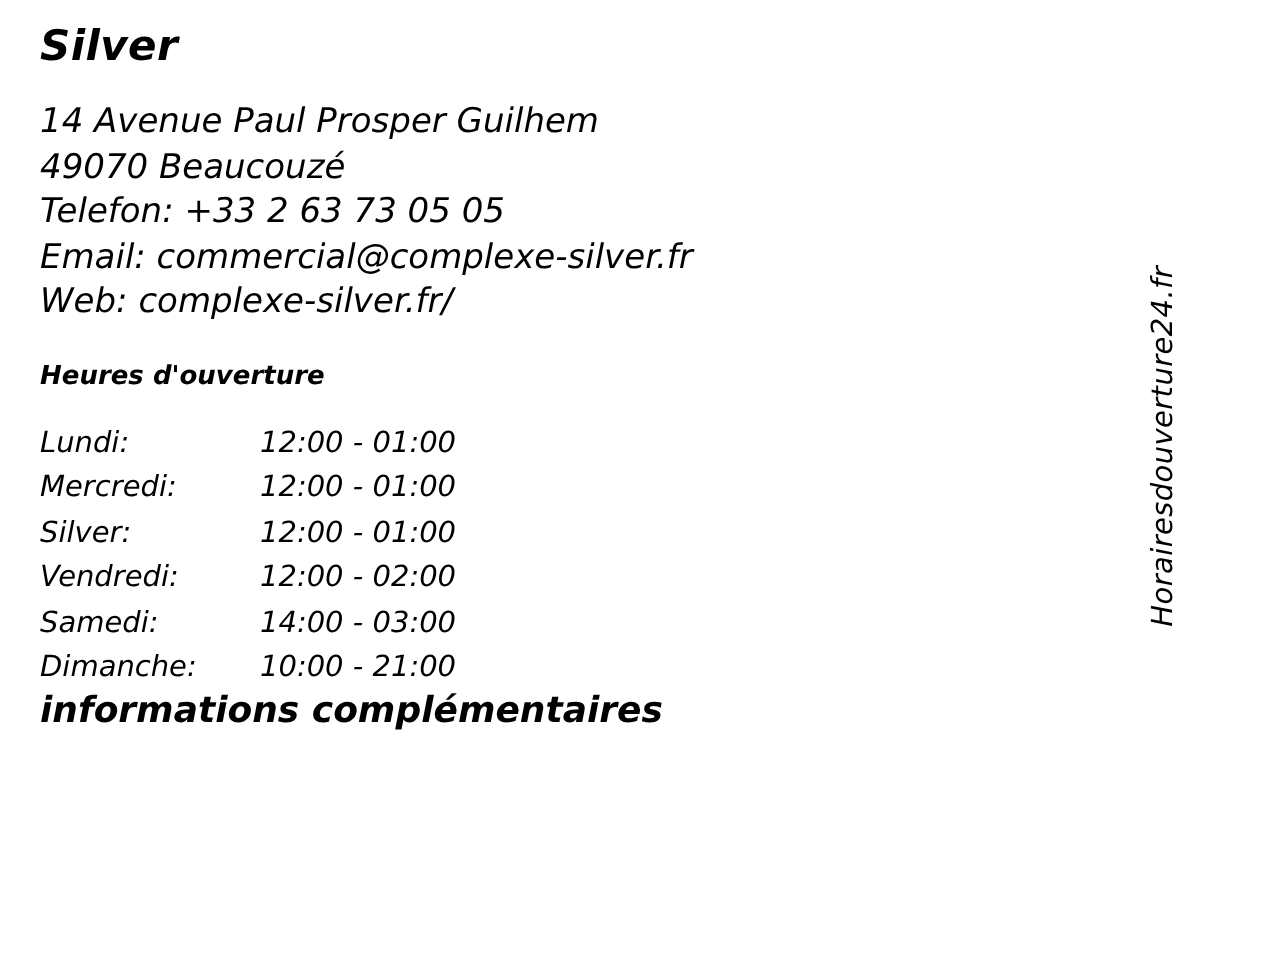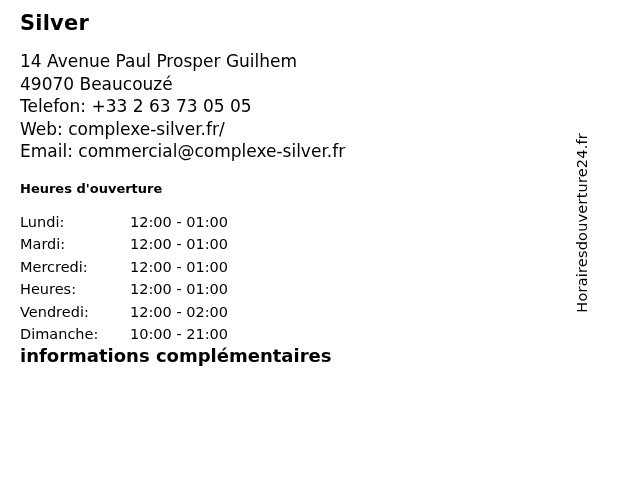--- a/index.html
+++ b/index.html
@@ -14,20 +14,21 @@
     color: #000000;
     overflow: hidden;
     position: relative;
   }
   .page {
     position: absolute;
     left: 0;
     top: 0;
     width: 596px;
     height: 480px;
+    font-style: italic;
   }
   .content {
     position: absolute;
     left: 20px;
     top: 10px;
     width: 580px;
   }
   .biz-title {
     font-size: 21px;
     font-weight: bold;
@@ -96,47 +97,47 @@
 <div class="page">
 
   <div class="content">
 
     <h1 class="biz-title">Silver</h1>
 
     <div class="address-block">
       <div class="address-line">14 Avenue Paul Prosper Guilhem</div>
       <div class="address-line">49070 Beaucouzé</div>
       <div class="address-line">Telefon: +33 2 63 73 05 05</div>
+      <div class="address-line">Email: commercial@complexe-silver.fr</div>
       <div class="address-line">Web: complexe-silver.fr/</div>
-      <div class="address-line">Email: commercial@complexe-silver.fr</div>
     </div>
 
     <h2 class="section-title">Heures d'ouverture</h2>
 
     <table class="hours-table">
       <tbody>
         <tr>
           <td class="hours-day">Lundi:</td>
           <td class="hours-time">12:00 - 01:00</td>
         </tr>
         <tr>
-          <td class="hours-day">Mardi:</td>
-          <td class="hours-time">12:00 - 01:00</td>
-        </tr>
-        <tr>
           <td class="hours-day">Mercredi:</td>
           <td class="hours-time">12:00 - 01:00</td>
         </tr>
         <tr>
-          <td class="hours-day">Heures:</td>
+          <td class="hours-day">Silver:</td>
           <td class="hours-time">12:00 - 01:00</td>
         </tr>
         <tr>
           <td class="hours-day">Vendredi:</td>
           <td class="hours-time">12:00 - 02:00</td>
+        </tr>
+        <tr>
+          <td class="hours-day">Samedi:</td>
+          <td class="hours-time">14:00 - 03:00</td>
         </tr>
         <tr>
           <td class="hours-day">Dimanche:</td>
           <td class="hours-time">10:00 - 21:00</td>
         </tr>
       </tbody>
     </table>
 
     <h2 class="info-title">informations complémentaires</h2>
 

